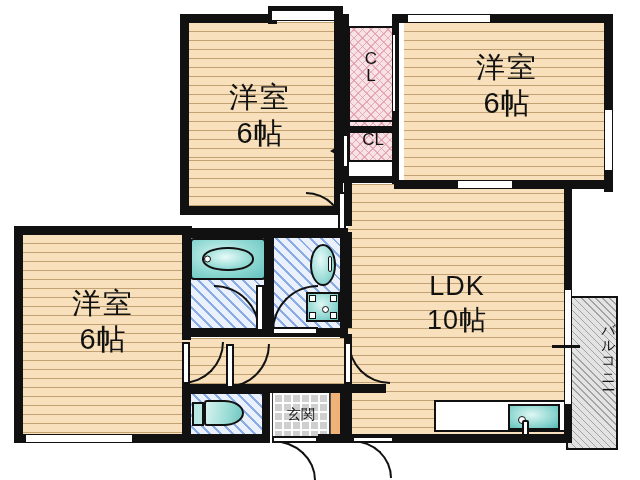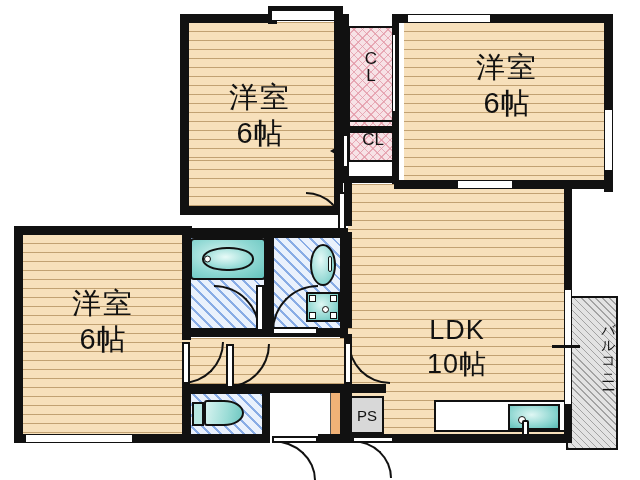--- a/index.html
+++ b/index.html
@@ -146,25 +146,25 @@
   <div class="abs wet" style="left:186px;top:236px;width:82px;height:94px;border:2px solid #111;"></div>
 
   <div class="abs wet" style="left:272px;top:236px;width:72px;height:94px;border:2px solid #111;"></div>
 
   <div class="abs wet" style="left:186px;top:392px;width:78px;height:46px;border:2px solid #111;"></div>
 
   <div class="abs balc" style="left:566px;top:296px;width:52px;height:154px;">
     <div class="lbl lbl-balc" style="left:0;right:0;top:16px;margin:auto;">バルコニー</div>
   </div>
 
+  <div class="abs tile" style="left:272px;top:392px;width:58px;height:46px;">
+    <div class="lbl lbl-gen" style="left:0;right:0;top:14px;">玄関</div>
+  </div>
   <div class="abs step" style="left:330px;top:392px;width:12px;height:46px;"></div>
 
-  <div class="abs ps-box" style="left:350px;top:396px;width:34px;height:38px;">
-    <div class="lbl lbl-ps" style="left:0;right:0;top:10px;">PS</div>
-  </div>
 
   <div class="abs tub" style="left:190px;top:238px;width:76px;height:42px;">
     <div class="tub-inner"></div>
     <div class="tub-drain"></div>
   </div>
 
   <div class="abs mirror" style="left:310px;top:244px;width:26px;height:42px;"></div>
   <div class="abs" style="left:328px;top:256px;width:4px;height:16px;background:#eafaf8;border:1.5px solid #111;border-radius:2px;"></div>
 
   <div class="abs basin" style="left:306px;top:292px;width:34px;height:30px;">
@@ -276,17 +276,17 @@
     <div class="lbl-room" style="position:static;">洋室</div>
     <div class="lbl-room2" style="position:static;margin-top:6px;">6帖</div>
   </div>
 
   <div class="lbl" style="left:22px;top:288px;width:162px;">
     <div class="lbl-room" style="position:static;">洋室</div>
     <div class="lbl-room2" style="position:static;margin-top:6px;">6帖</div>
   </div>
 
   <div class="lbl" style="left:352px;top:272px;width:210px;">
-    <div class="lbl-ldk" style="position:static;margin-top:44px;">LDK</div>
+    <div class="lbl-ldk" style="position:static;">LDK</div>
     <div class="lbl-ldk" style="position:static;margin-top:6px;">10帖</div>
   </div>
 
 </div>
 
 </body></html>

